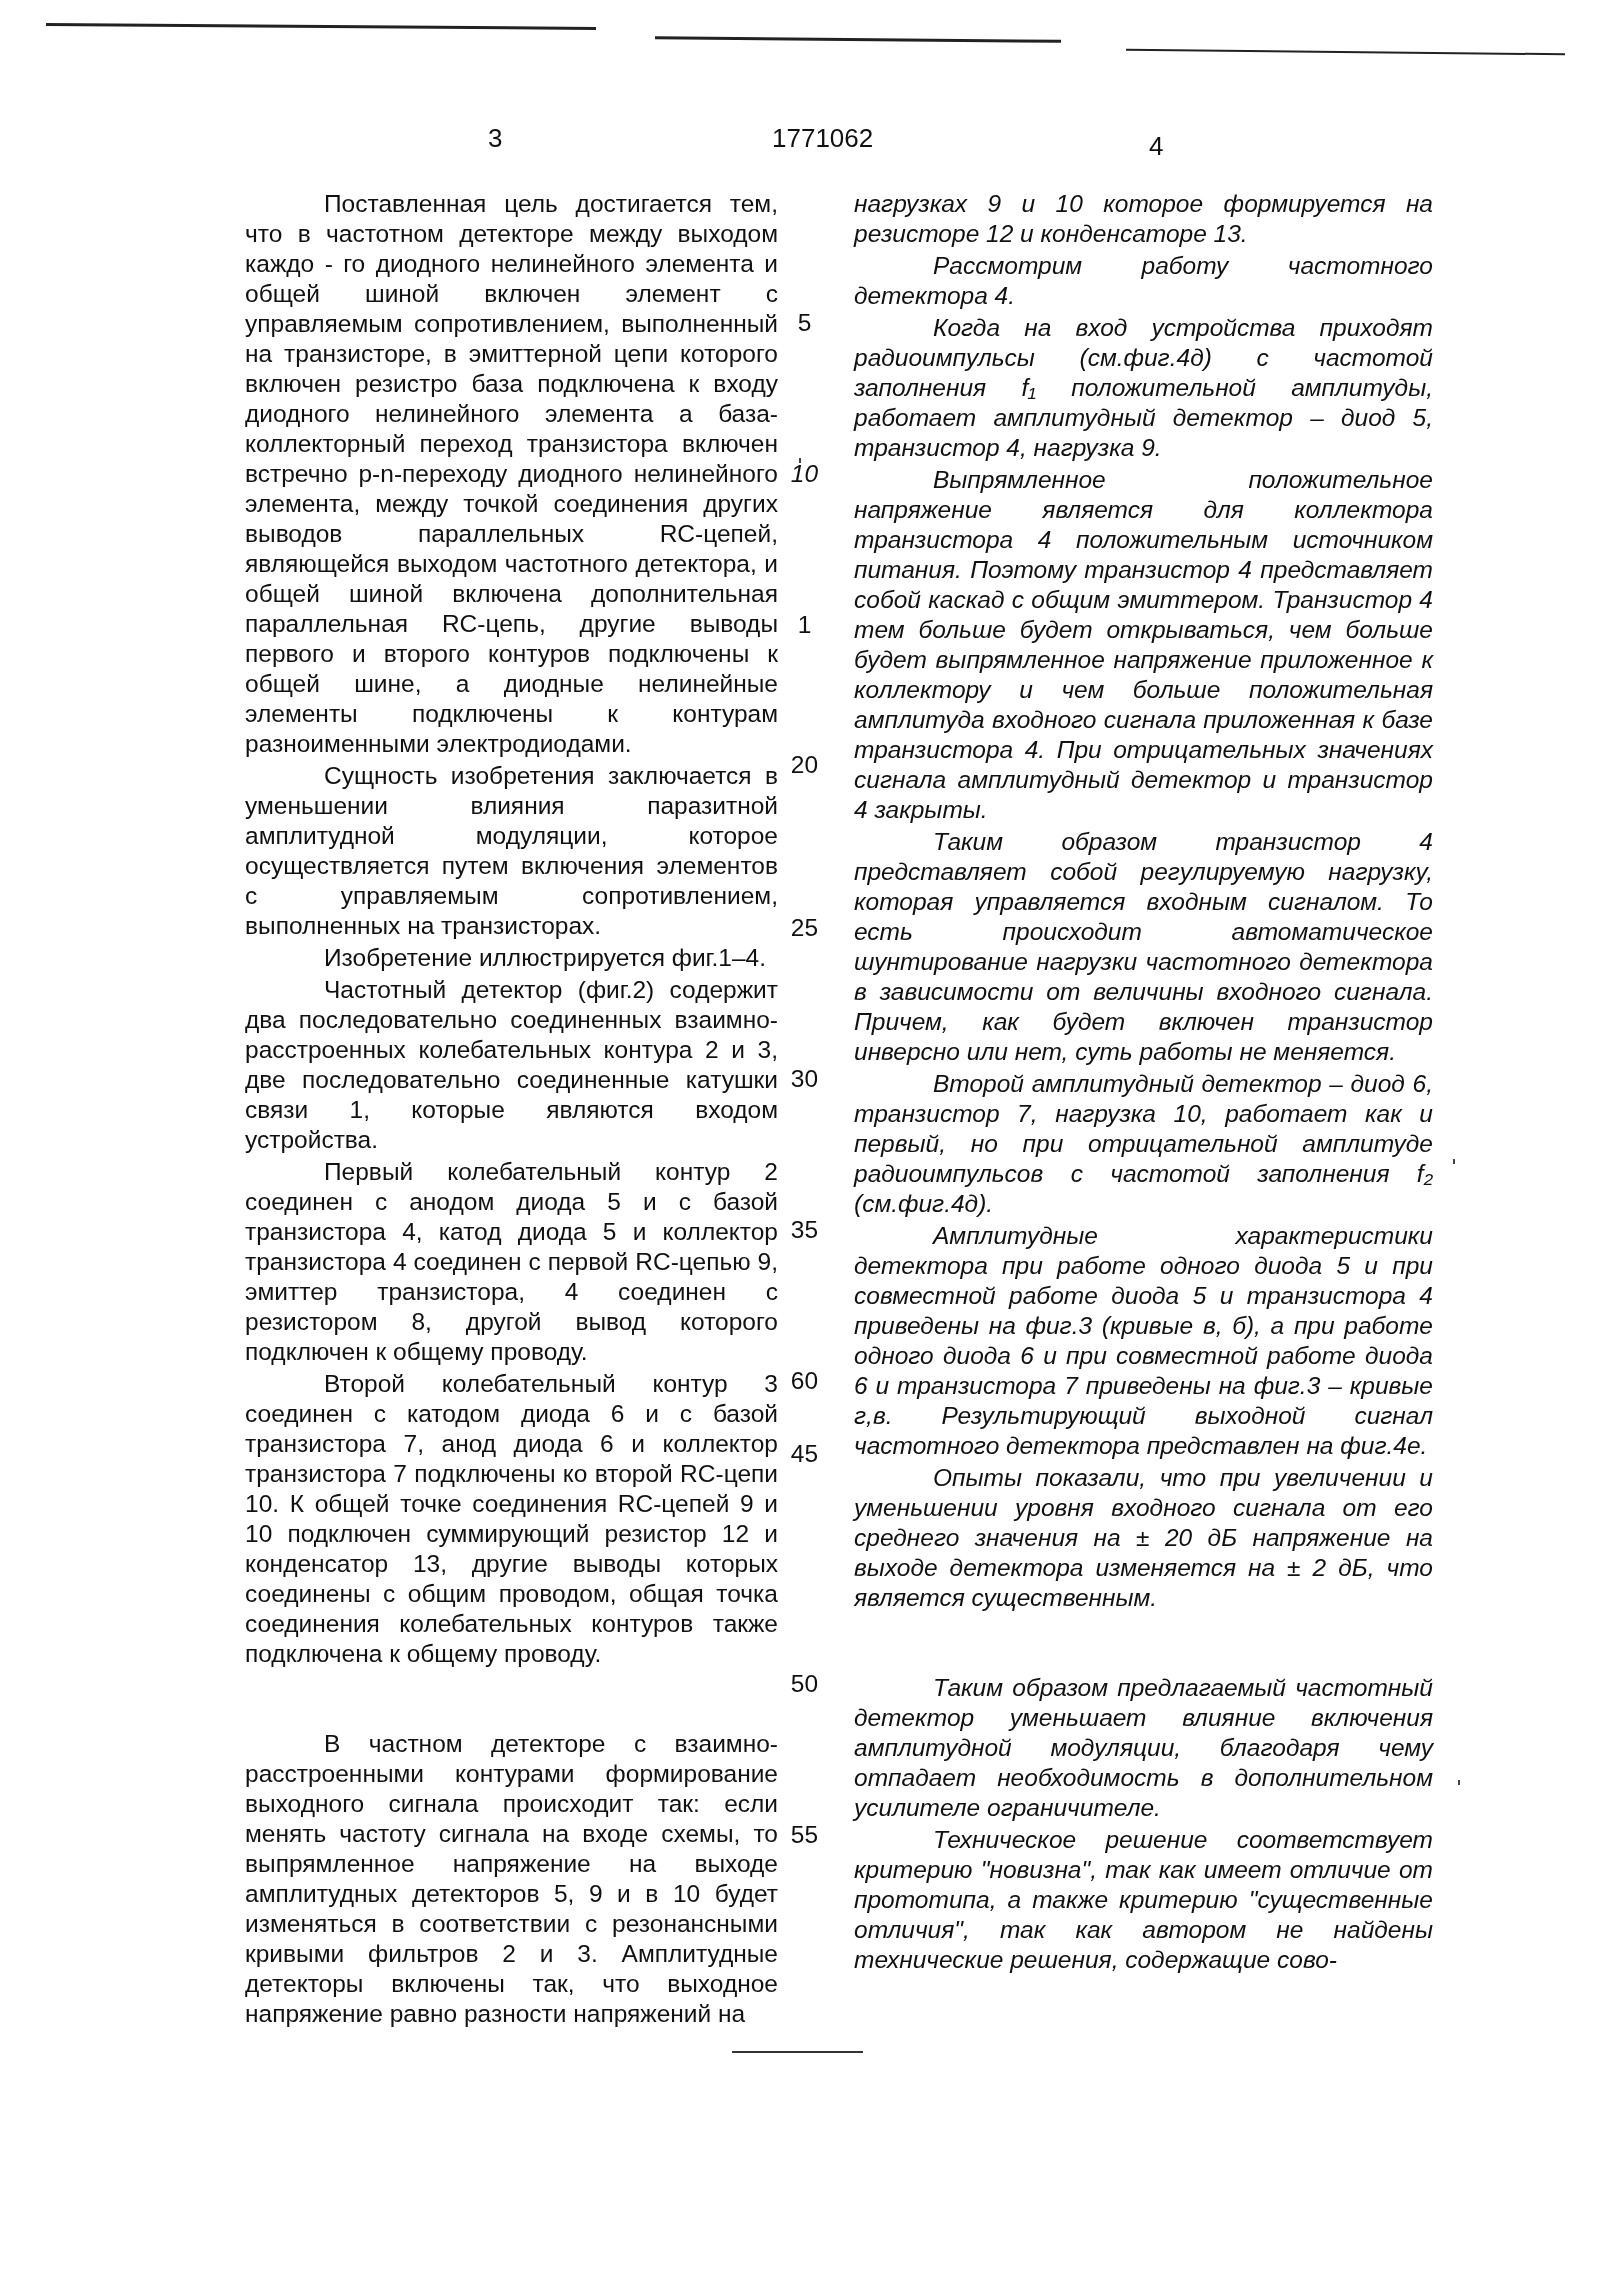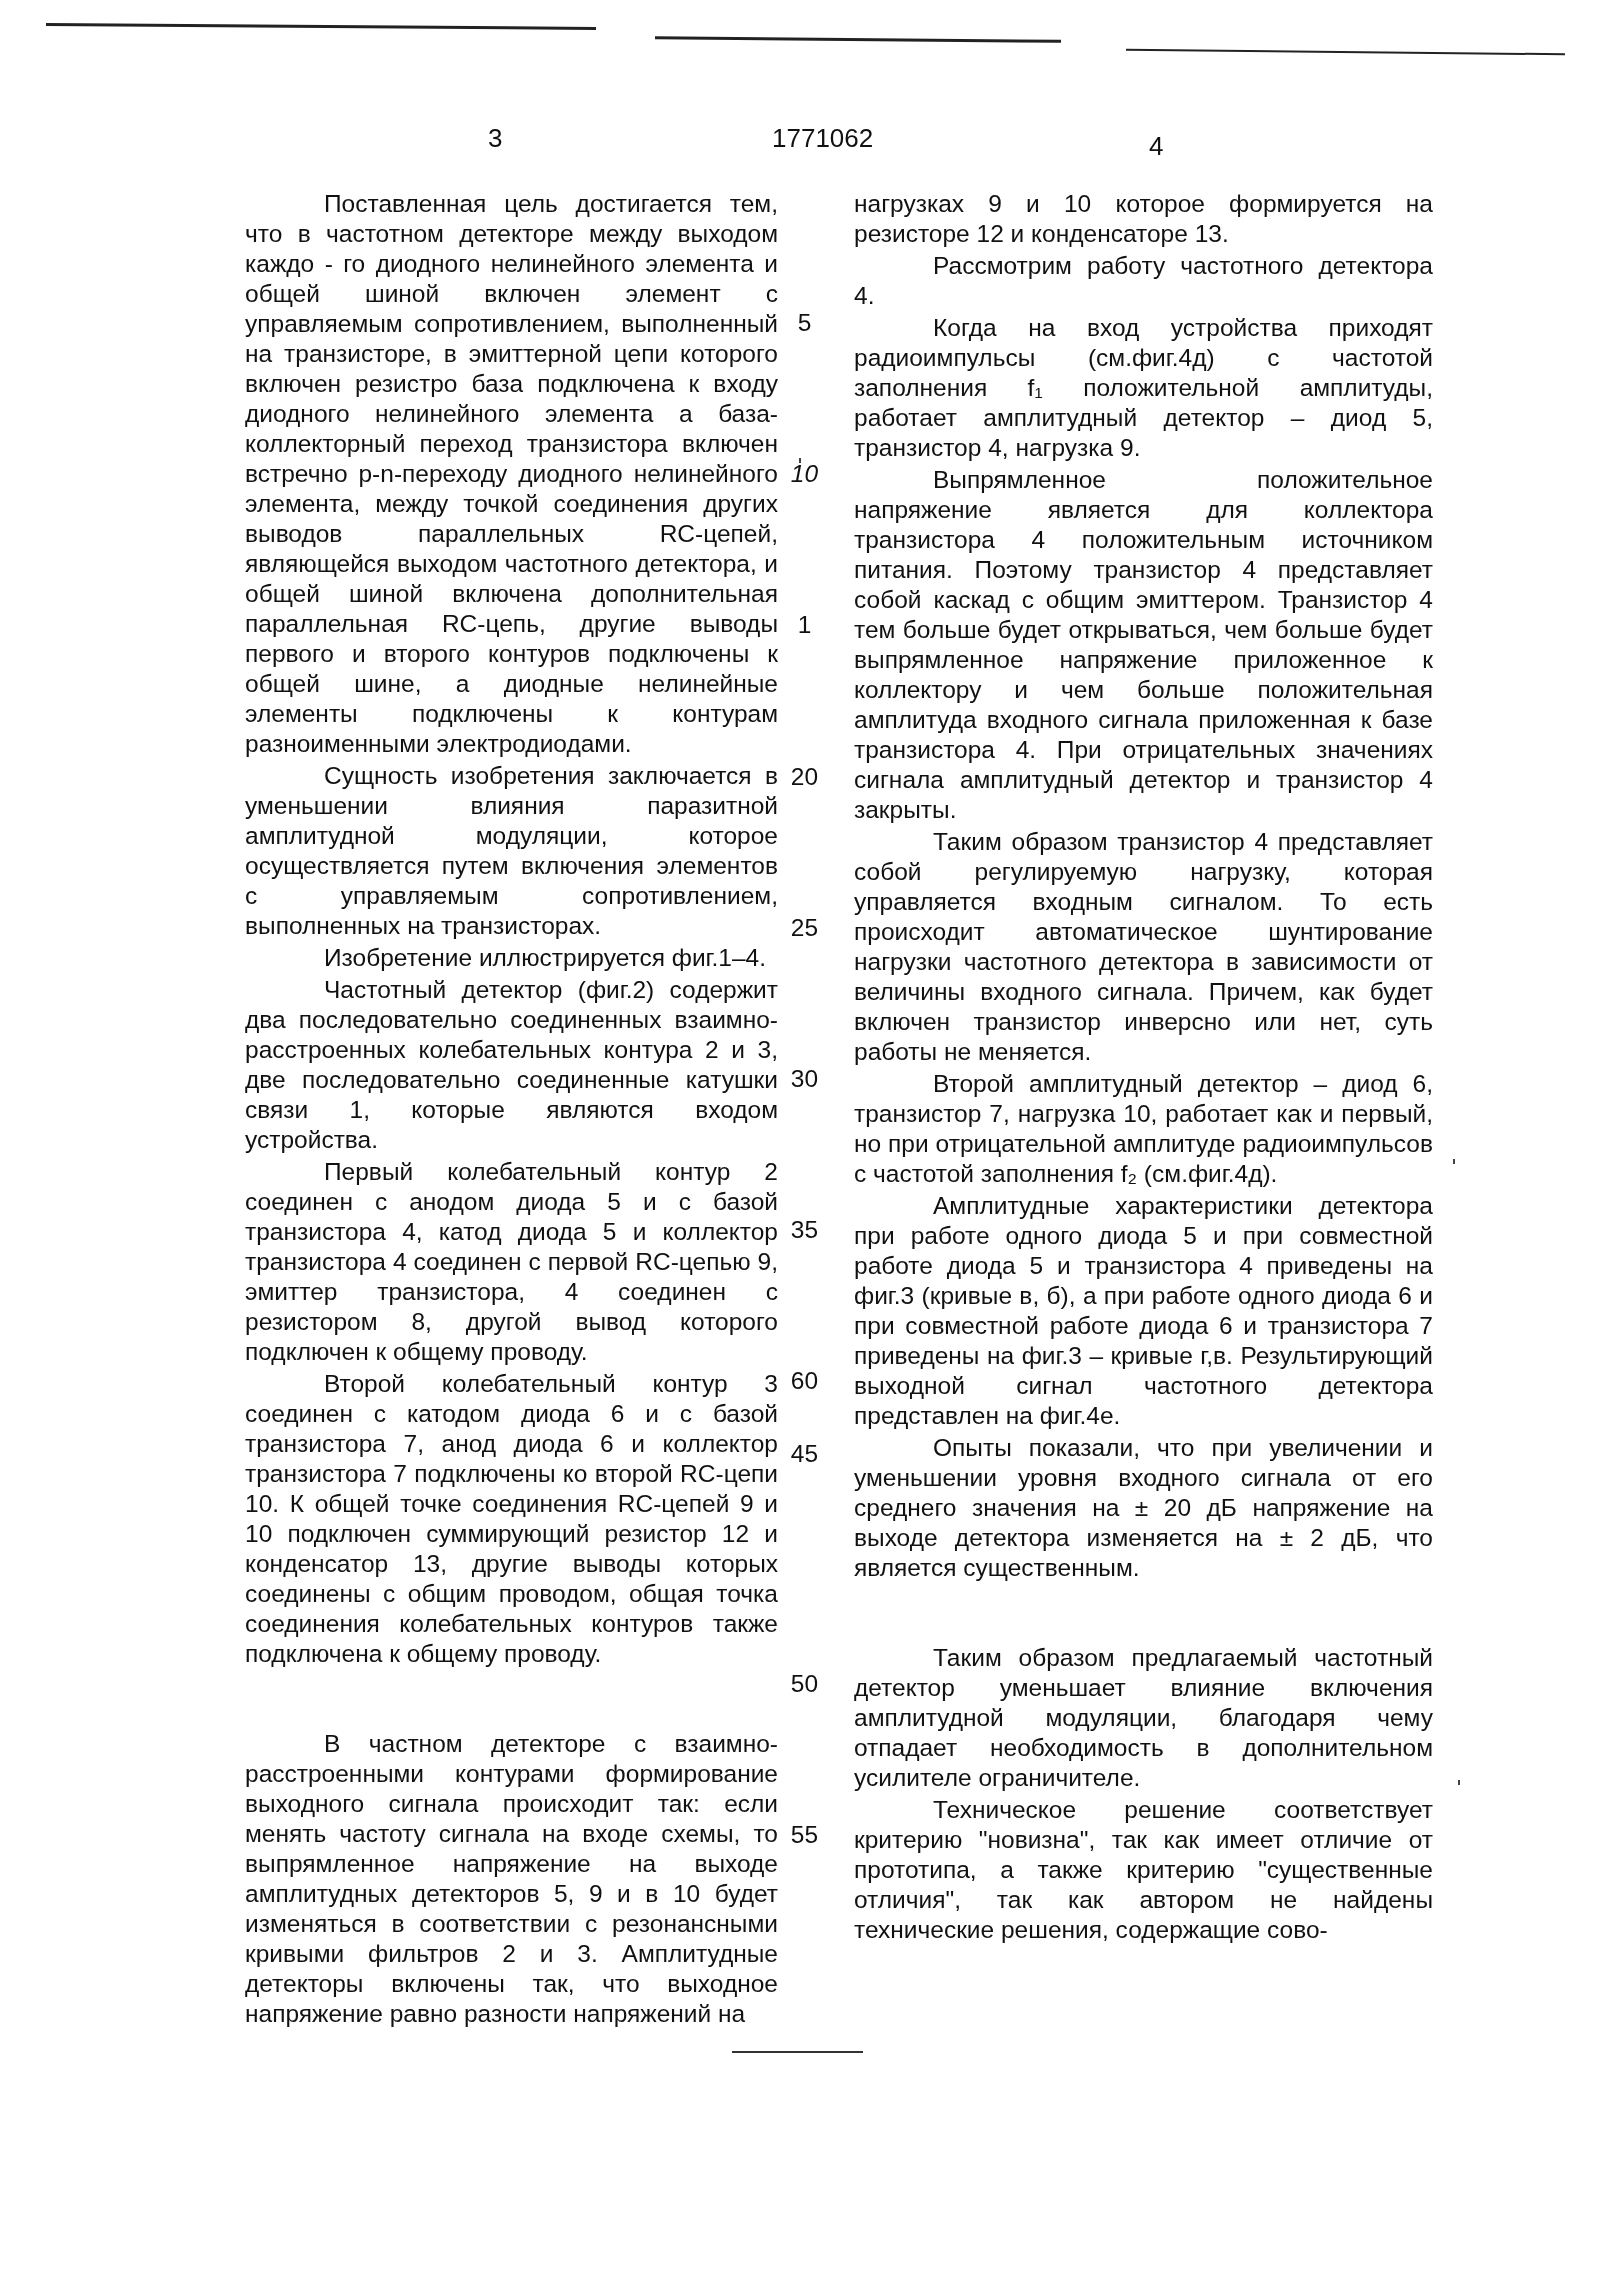--- a/index.html
+++ b/index.html
@@ -2,21 +2,21 @@
 <html style="font-size:10.5px"><head>
 <meta charset="utf-8">
 <style>
   html, body { margin: 0; padding: 0; background: #ffffff; }
   body { width: 1623px; height: 2295px; position: relative; overflow: hidden;
          font-family: "Liberation Sans", sans-serif; color: #111; }
   .scanline { position: absolute; height: 2.6px; background: #222; }
   .hdr { position: absolute; top: 123px; font-size: 26px; font-family: "Liberation Sans", sans-serif; }
   .col { position: absolute; top: 187px; font-size: 24.5px; line-height: 30px; text-align: justify; }
   .col-left { left: 243px; width: 537px; }
-  .col-right { left: 852px; width: 583px; }
+  .col-right { left: 852px; width: 583px; font-style: italic; }
   .col p { margin: 2px; text-indent: 79px; }
   .col p.noindent { text-indent: 0; }
   .col p.big-gap-before { margin-top: 60px; }
   .linenums { position: absolute; left: 785px; top: 187px; width: 39px; font-size: 24.5px; line-height: 30px; }
   .linenum { position: absolute; left: 0; text-align: center; width: 39px; }
   .footer-rule { position: absolute; left: 732px; top: 2051px; width: 131px; height: 2px; background: #333; }
   .speck { position: absolute; width: 2px; height: 5.2px; background: #444; }
 </style>
 </head>
 <body>
@@ -36,21 +36,21 @@
   <p>Частотный детектор (фиг.2) содержит два последовательно соединенных взаимно-расстроенных колебательных контура 2 и 3, две последовательно соединенные катушки связи 1, которые являются входом устройства.</p>
   <p>Первый колебательный контур 2 соединен с анодом диода 5 и с базой транзистора 4, катод диода 5 и коллектор транзистора 4 соединен с первой RC-цепью 9, эмиттер транзистора, 4 соединен с резистором 8, другой вывод которого подключен к общему проводу.</p>
   <p>Второй колебательный контур 3 соединен с катодом диода 6 и с базой транзистора 7, анод диода 6 и коллектор транзистора 7 подключены ко второй RC-цепи 10. К общей точке соединения RC-цепей 9 и 10 подключен суммирующий резистор 12 и конденсатор 13, другие выводы которых соединены с общим проводом, общая точка соединения колебательных контуров также подключена к общему проводу.</p>
   <p class="big-gap-before">В частном детекторе с взаимно-расстроенными контурами формирование выходного сигнала происходит так: если менять частоту сигнала на входе схемы, то выпрямленное напряжение на выходе амплитудных детекторов 5, 9 и в 10 будет изменяться в соответствии с резонансными кривыми фильтров 2 и 3. Амплитудные детекторы включены так, что выходное напряжение равно разности напряжений на</p>
 </div>
 
 <div class="linenums">
   <span class="linenum" style="top:121px;">5</span>
   <span class="linenum" style="top:272px;font-style:italic;">10</span>
   <span class="linenum" style="top:423px;">1</span>
-  <span class="linenum" style="top:575px;text-align:center;">20</span>
+  <span class="linenum" style="top:563px;text-align:center;">20</span>
   <span class="linenum" style="top:726px;">25</span>
   <span class="linenum" style="top:877px;">30</span>
   <span class="linenum" style="top:1028px;">35</span>
   <span class="linenum" style="top:1179px;">60</span>
   <span class="linenum" style="top:1252px;">45</span>
   <span class="linenum" style="top:1482px;">50</span>
   <span class="linenum" style="top:1633px;">55</span>
 </div>
 
 <div class="col col-right">

